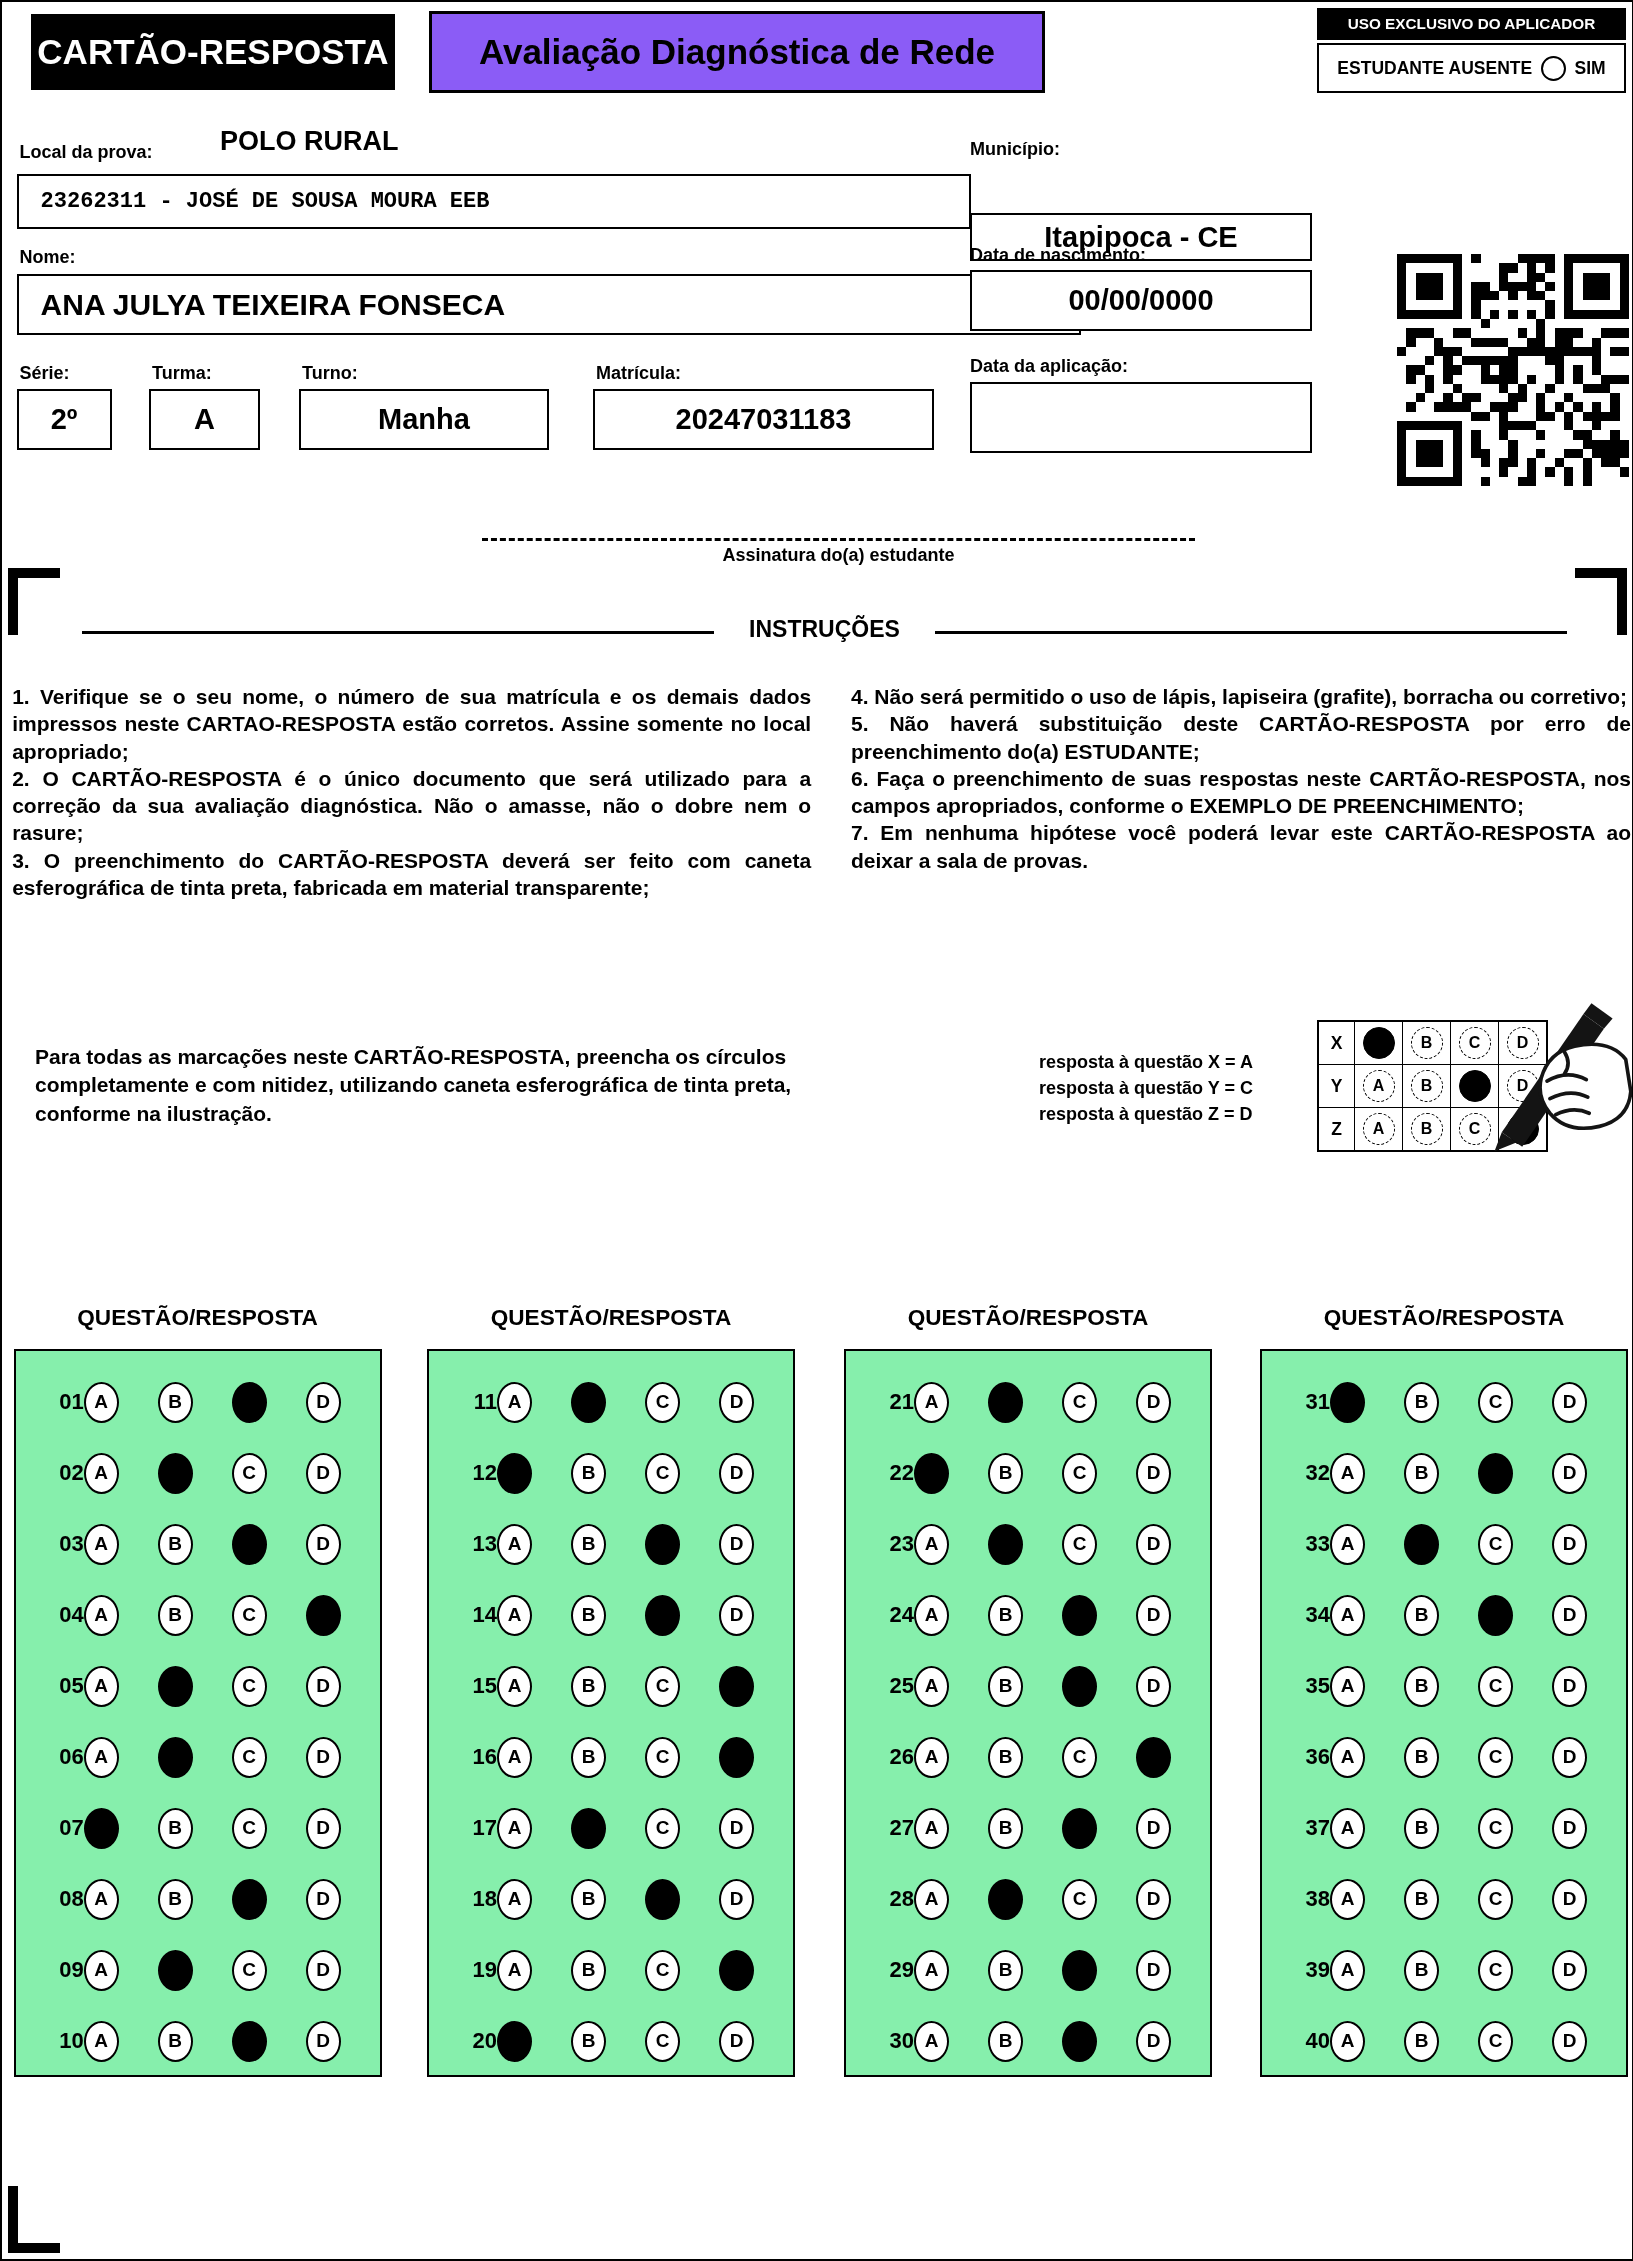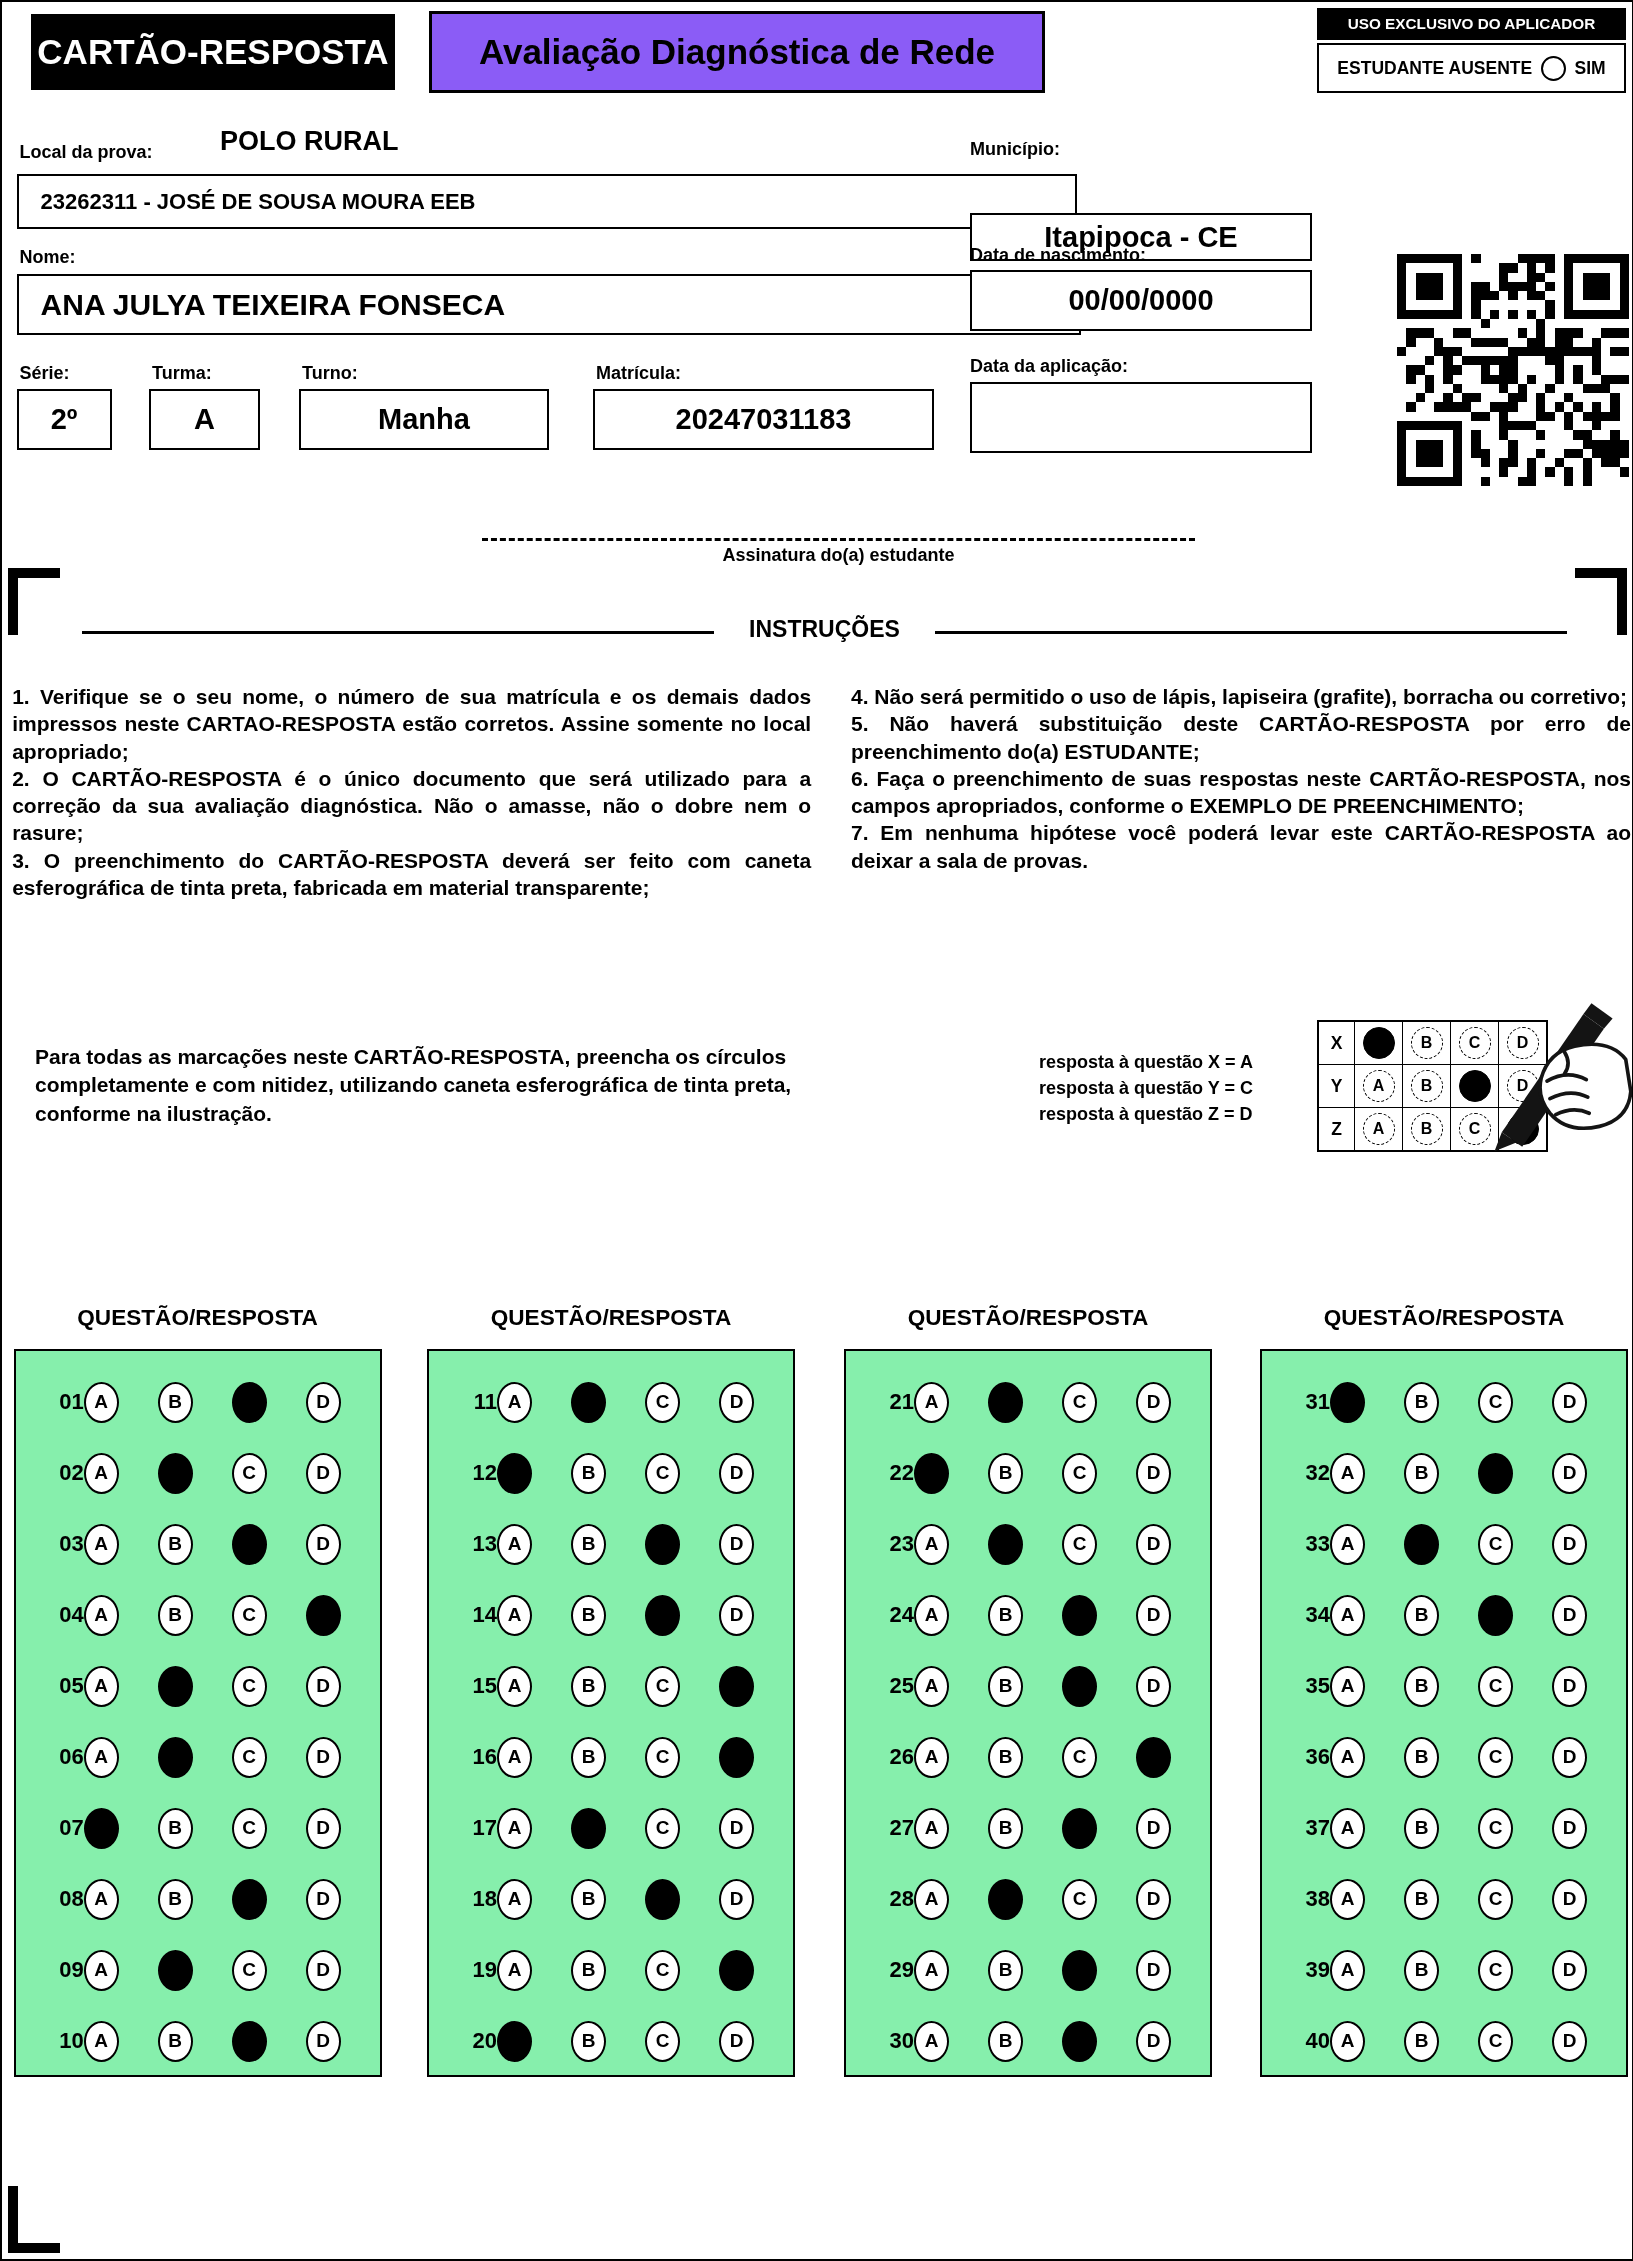--- a/index.html
+++ b/index.html
@@ -48,21 +48,21 @@
   <div class="abs border-box" style="left:427px;top:8.7px;width:616px;height:82px;font-size:35px;">Avaliação Diagnóstica de Rede</div>
   <div class="abs blackbox" style="left:1315px;top:5.8px;width:309px;height:32px;font-size:15.3px;">USO EXCLUSIVO DO APLICADOR</div>
   <div class="abs field-box centered" style="left:1315px;top:41px;width:309px;height:50px;gap:8.7px;">
     <span style="font-size:17.5px;font-weight:bold;">ESTUDANTE AUSENTE</span>
     <span style="width:25px;height:25px;border:2.9px solid #000;border-radius:50%;display:inline-block;"></span>
     <span style="font-size:17.5px;font-weight:bold;">SIM</span>
   </div>
 
   <span class="abs field-label" style="left:17.5px;top:140px;">Local da prova:</span>
   <span class="abs" style="left:218px;top:124px;font-weight:bold;font-size:27px;">POLO RURAL</span>
-  <div class="abs field-box" style="left:14.6px;top:172px;width:1060px;height:55px;padding-left:22px;font-size:22px;">23262311 - JOSÉ DE SOUSA MOURA EEB</div>
+  <div class="abs field-box" style="left:14.6px;top:172px;width:954px;height:55px;padding-left:22px;font-size:22px;font-family:Liberation Mono, monospace;">23262311 - JOSÉ DE SOUSA MOURA EEB</div>
 
   <span class="abs field-label" style="left:968px;top:137px;">Município:</span>
   <div class="abs field-box centered" style="left:968px;top:163px;width:342px;height:48px;font-size:29px;margin-top:48px;">Itapipoca - CE</div>
 
   <span class="abs field-label" style="left:17.5px;top:245px;">Nome:</span>
   <div class="abs field-box" style="left:14.6px;top:272px;width:1064px;height:61px;padding-left:22px;font-size:30px;">ANA JULYA TEIXEIRA FONSECA</div>
 
   <span class="abs field-label" style="left:968px;top:243px;">Data de nascimento:</span>
   <div class="abs field-box centered" style="left:968px;top:268px;width:342px;height:61px;font-size:29px;">00/00/0000</div>
 

